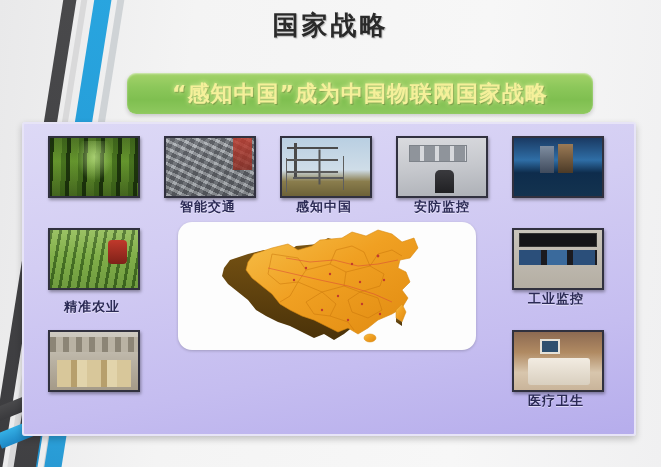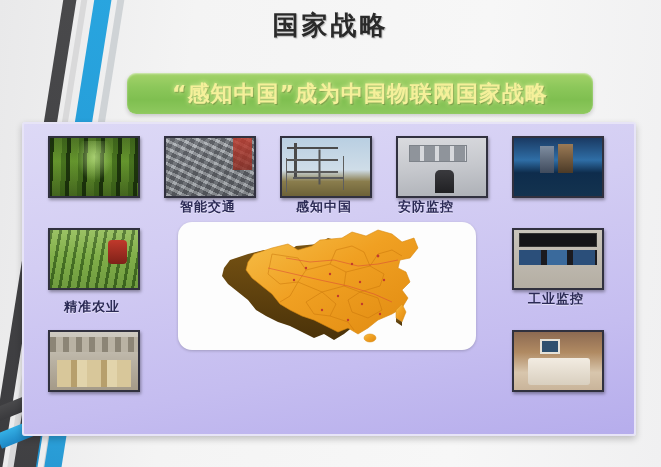--- a/index.html
+++ b/index.html
@@ -218,21 +218,21 @@
     <div class="cap" style="left:130px;top:74px;width:108px;">智能交通</div>
 
     <div class="thumb" style="left:256px;top:12px;width:88px;height:58px;">
       <div class="pic art-grid"></div>
     </div>
     <div class="cap" style="left:246px;top:74px;width:108px;">感知中国</div>
 
     <div class="thumb" style="left:372px;top:12px;width:88px;height:58px;">
       <div class="pic art-security"></div>
     </div>
-    <div class="cap" style="left:348px;top:74px;width:108px;">安防监控</div>
+    <div class="cap" style="left:364px;top:74px;width:108px;">安防监控</div>
 
     <div class="thumb" style="left:488px;top:12px;width:88px;height:58px;">
       <div class="pic art-building"></div>
     </div>
 
     <div class="thumb" style="left:24px;top:104px;width:88px;height:58px;">
       <div class="pic art-agri"></div>
     </div>
     <div class="cap" style="left:14px;top:166px;width:108px;margin-top:8px;">精准农业</div>
 
@@ -241,20 +241,21 @@
     </div>
 
     <div class="thumb" style="left:488px;top:104px;width:88px;height:58px;">
       <div class="pic art-industry"></div>
     </div>
     <div class="cap" style="left:478px;top:166px;width:108px;text-align:center;">工业监控</div>
 
     <div class="thumb" style="left:488px;top:206px;width:88px;height:58px;">
       <div class="pic art-medical"></div>
     </div>
+    <div class="cap" style="left:478px;top:268px;width:108px;">医疗卫生</div>
 
   </div>
 
   <div id="mapcard">
     <div id="mapwrap">
       <svg viewBox="0 0 298 128" width="298" height="128" preserveAspectRatio="xMidYMid meet" aria-hidden="true">
         <defs>
           <linearGradient id="gMap" x1="0" y1="0" x2="1" y2="1">
             <stop offset="0%" stop-color="#f6c04a"></stop>
             <stop offset="45%" stop-color="#f0a022"></stop>

